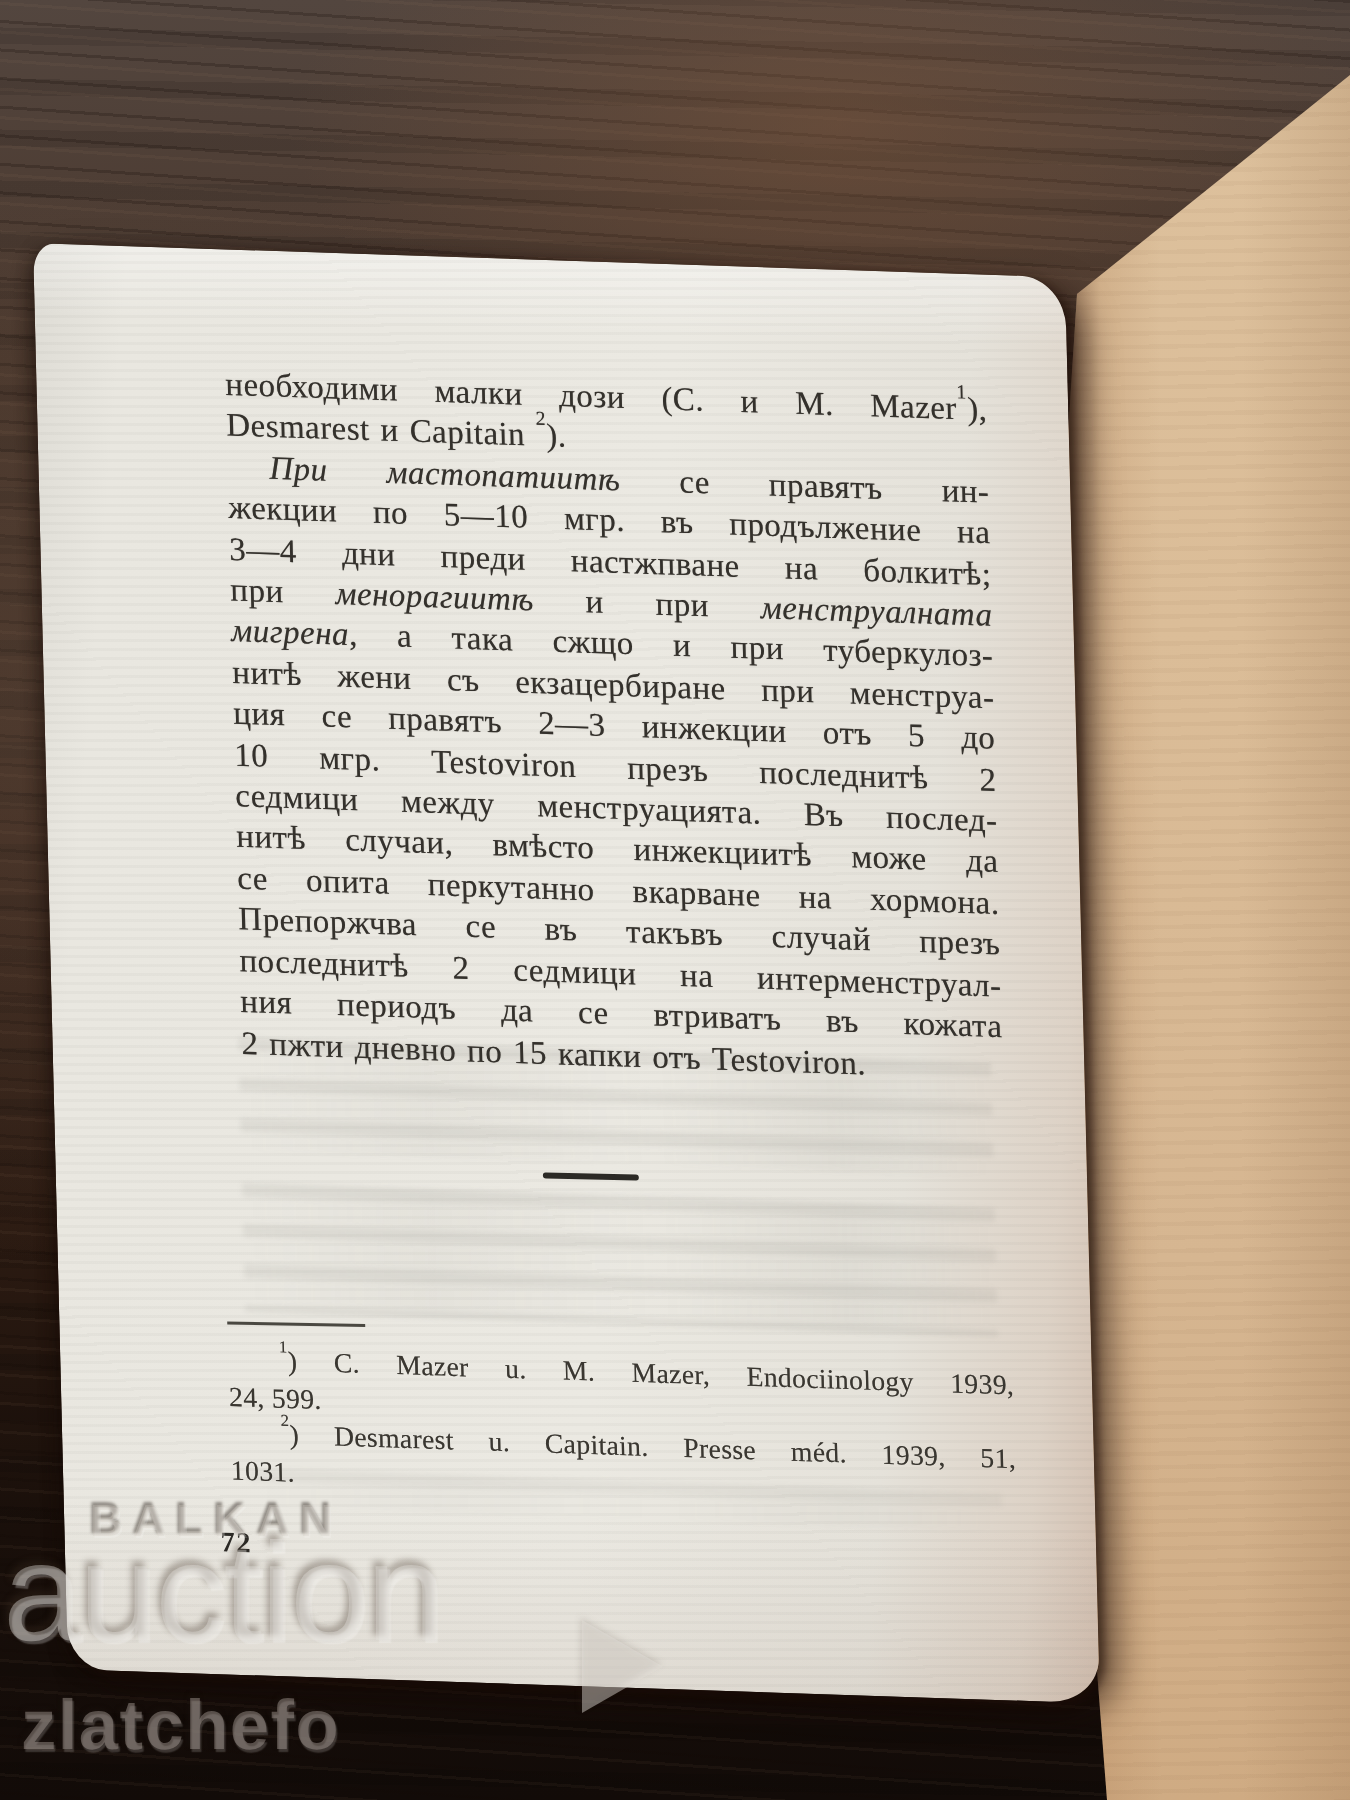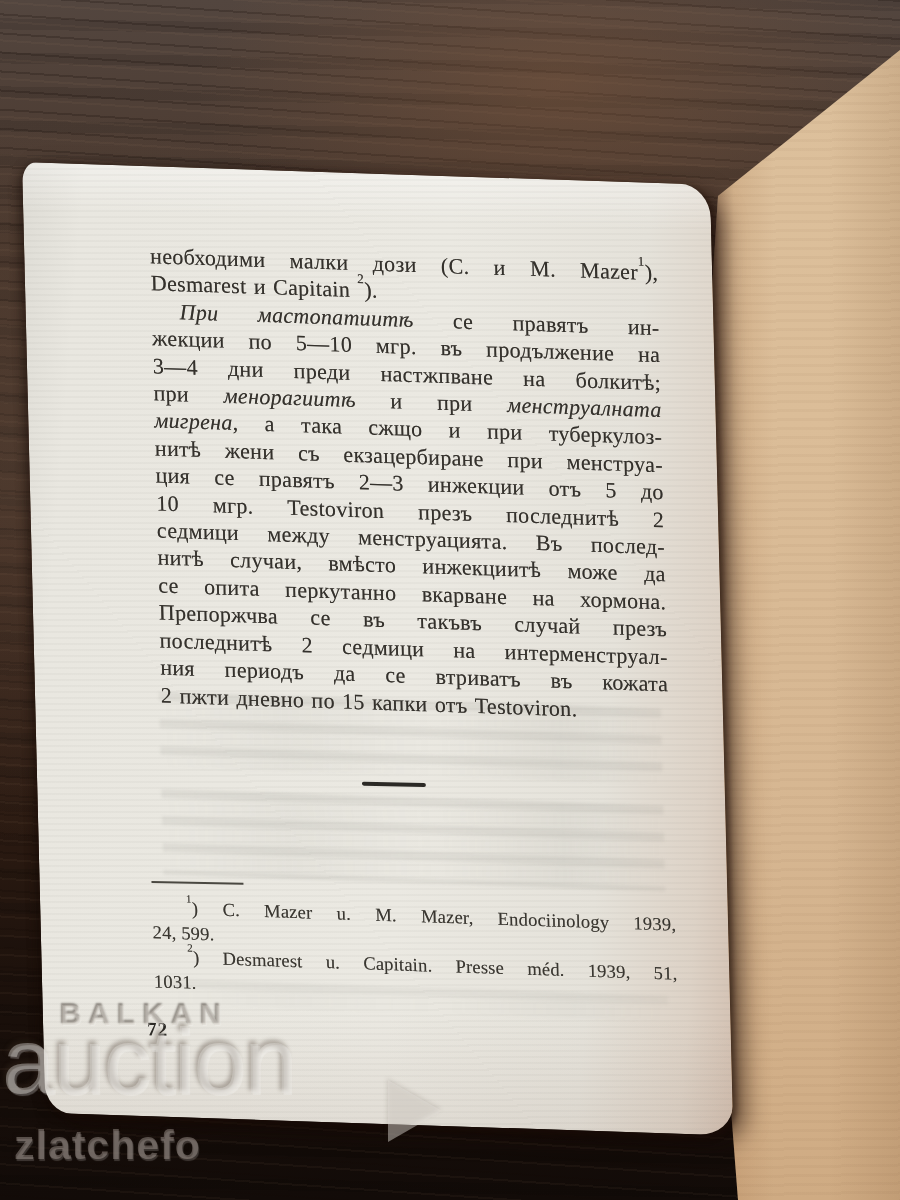--- a/index.html
+++ b/index.html
@@ -99,21 +99,21 @@
     text-shadow:2px 2px 1px rgba(255,255,255,.25), -2px -3px 4px rgba(60,45,35,.35);
   }
   .wm-play{
     position:absolute;left:388px;top:1080px;width:0;height:0;
     border-left:54px solid rgba(226,221,215,.45);
     border-top:31px solid transparent;border-bottom:31px solid transparent;
     filter:drop-shadow(-1px -2px 2px rgba(60,45,35,.3));
   }
   .wm-zlat{
     position:absolute;left:14px;top:1122px;
-    font-size:41px;font-weight:bold;letter-spacing:1px;
+    font-size:47px;font-weight:bold;letter-spacing:1px;
     color:rgba(168,158,150,.46);
     text-shadow:1px 2px 1px rgba(220,215,210,.22), -1px -2px 3px rgba(25,18,14,.5);
   }
 </style>
 </head>
 <body>
 
 <div class="scene">
 
   <div class="wood"></div>

